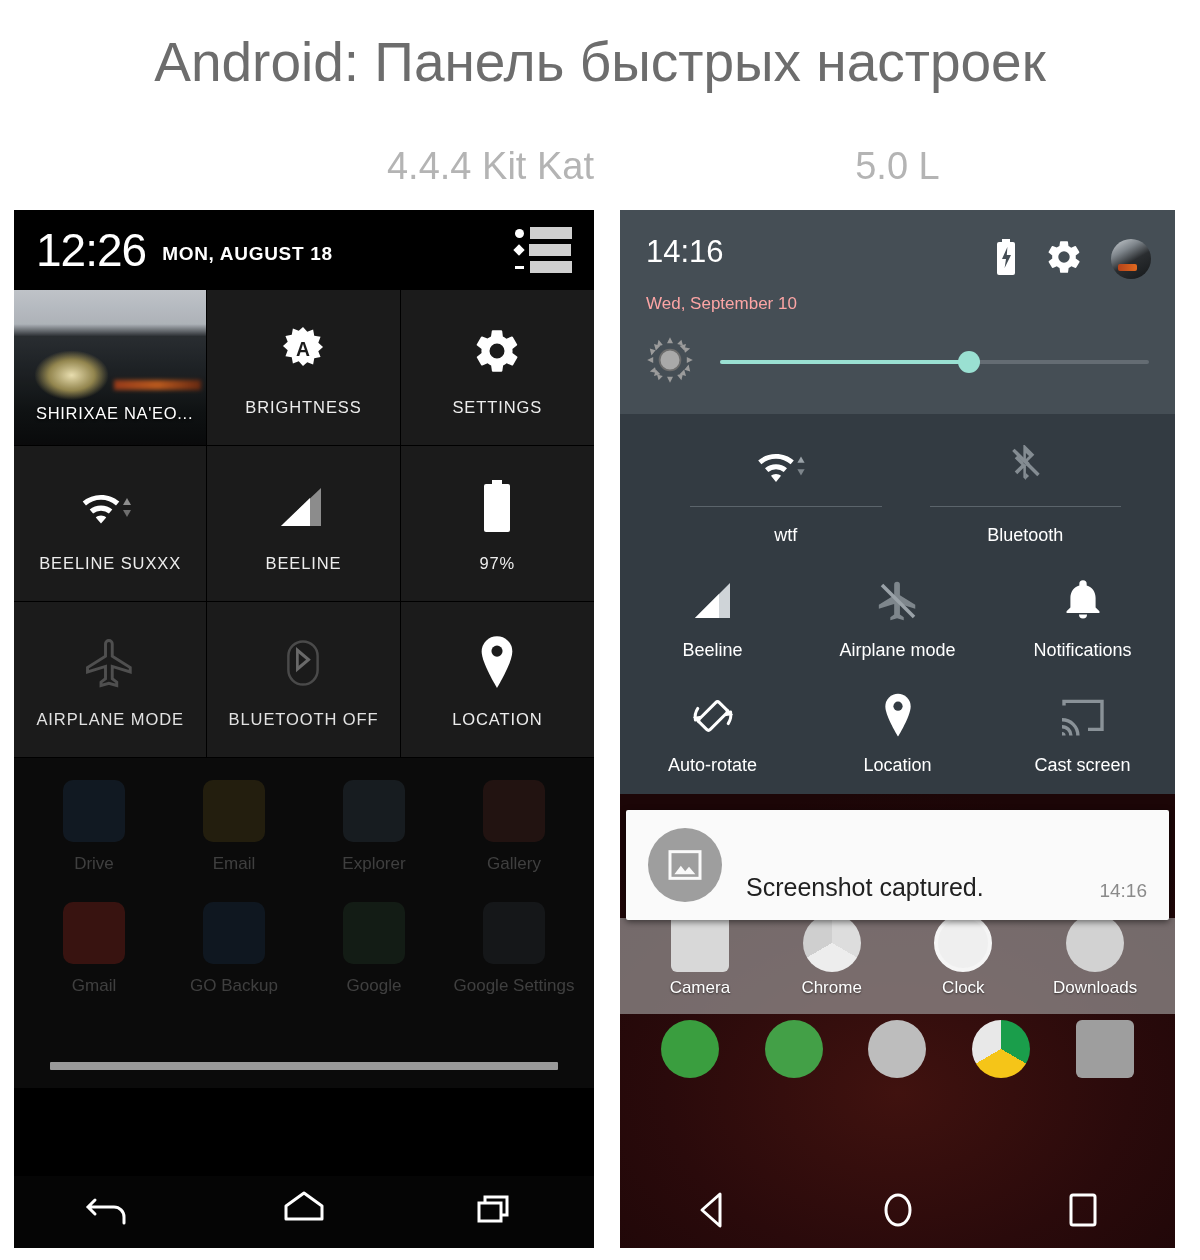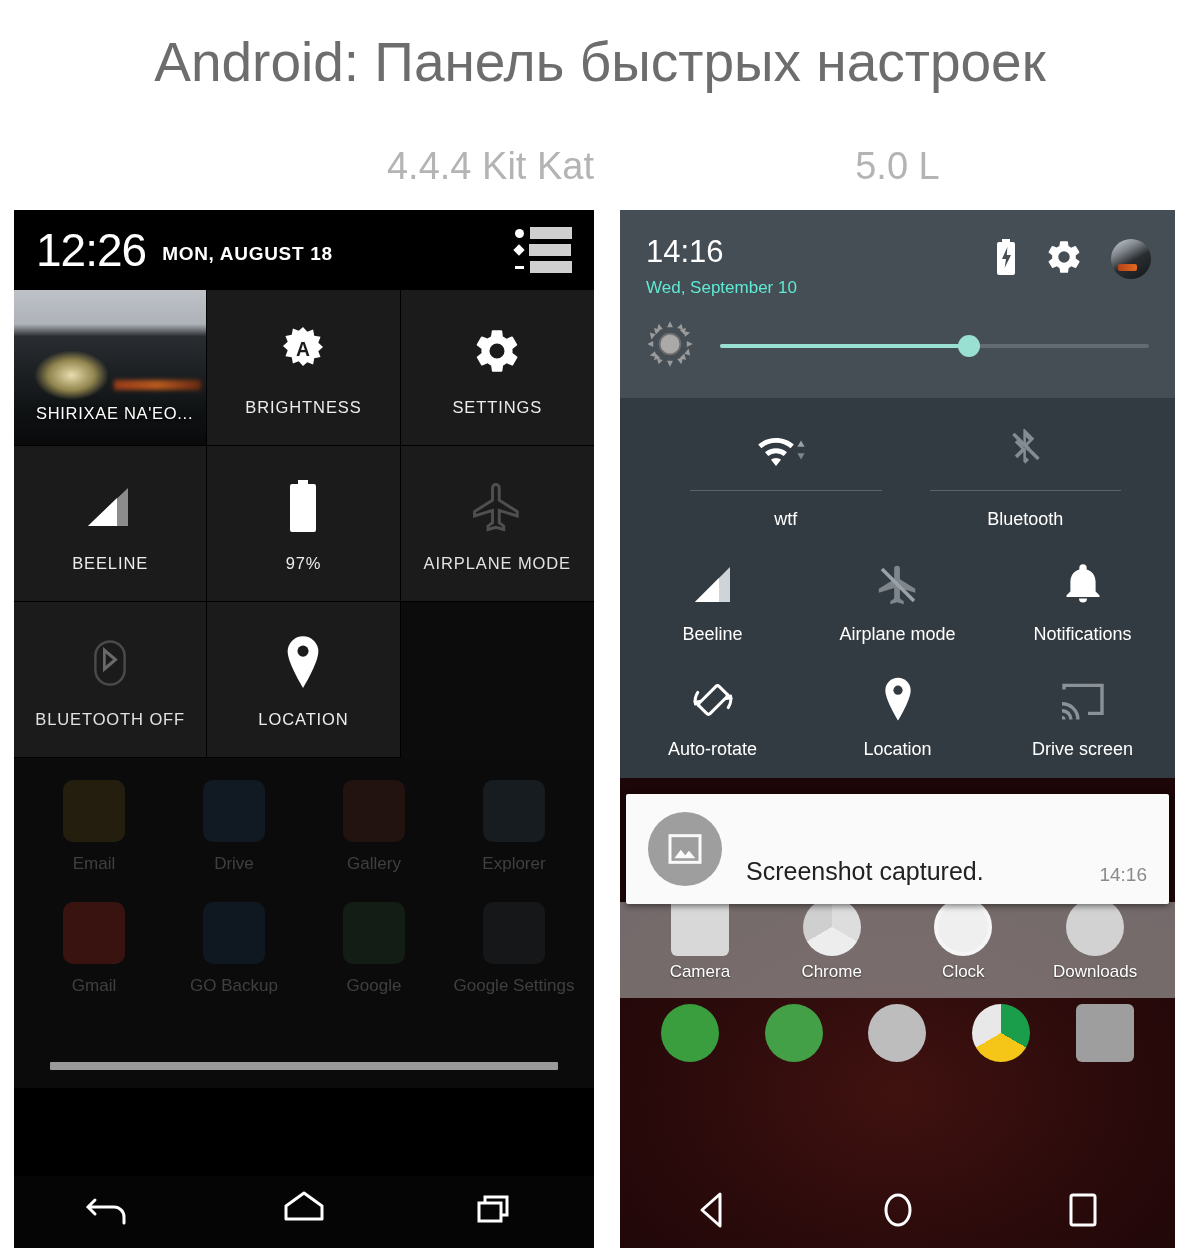--- a/index.html
+++ b/index.html
@@ -94,21 +94,21 @@
     position:absolute; left:0; bottom:0; width:100%; height:72px; background:#050505;
     display:flex; align-items:center; justify-content:space-around;
   }
 
   
   .l-wall { position:absolute; inset:0; background:
       radial-gradient(ellipse 420px 300px at 50% 85%, #40120f 0%, #2a0a0b 55%, #1c0607 100%); }
   .l-panel { position:relative; z-index:3; width:100%; }
   .l-header { background:#454e55; padding:26px 26px 22px 26px; position:relative; }
   .l-time { color:#fff; font-size:31px; font-weight:400; line-height:1; }
-  .l-date { color:#5eead4; font-size:17px; margin-top:11px; }
+  .l-date { color:#fca5a5; font-size:17px; margin-top:27px; }
   .l-head-icons { position:absolute; right:24px; top:28px; display:flex; align-items:center; gap:28px; }
   .l-avatar {
     width:40px; height:40px; border-radius:50%;
     background:linear-gradient(150deg,#cfd4d8 0%, #7e858b 30%, #2a2d30 55%, #15181a 100%);
     position:relative; overflow:hidden;
   }
   .l-avatar::after { content:''; position:absolute; left:18%; top:62%; width:46%; height:7px;
       background:linear-gradient(90deg,#b5431a,#e0691f); border-radius:2px; }
 
   .l-bright { background:#454e55; padding:0 26px 26px; display:flex; align-items:center; gap:26px; }
@@ -201,20 +201,32 @@
 
       <div class="kk-tile">
         <div class="kk-icon">
           <svg width="50" height="50" viewBox="0 0 24 24">
             <path fill="#fff" d="M19.4 13c.04-.3.06-.66.06-1s-.02-.7-.07-1l2.1-1.6a.5.5 0 00.12-.64l-2-3.46a.5.5 0 00-.6-.22l-2.5 1a7.3 7.3 0 00-1.7-1L14.5 2.4a.5.5 0 00-.5-.4h-4a.5.5 0 00-.5.4l-.38 2.65c-.6.25-1.17.58-1.7 1l-2.5-1a.5.5 0 00-.6.22l-2 3.46a.5.5 0 00.12.64L4.6 11c-.05.3-.07.66-.07 1s.02.7.07 1l-2.1 1.6a.5.5 0 00-.12.64l2 3.46c.12.22.38.3.6.22l2.5-1c.53.42 1.1.75 1.7 1l.38 2.65c.04.24.25.4.5.4h4c.25 0 .46-.16.5-.4l.38-2.65c.6-.25 1.17-.58 1.7-1l2.5 1c.22.08.48 0 .6-.22l2-3.46a.5.5 0 00-.12-.64L19.4 13zM12 15.6A3.6 3.6 0 1112 8.4a3.6 3.6 0 010 7.2z"></path>
           </svg>
         </div>
         <div class="kk-label">SETTINGS</div>
       </div>
 
+      <div class="kk-tile">
+        <div class="kk-icon">
+          <svg width="62" height="44" viewBox="0 0 62 44">
+            <path fill="#fff" d="M22 10c7 0 13.4 2.5 18.3 6.6l-3.3 4a22.5 22.5 0 00-30 0l-3.3-4A28.3 28.3 0 0122 10z"></path>
+            <path fill="#fff" d="M22 20.5c4.3 0 8.2 1.5 11.3 4l-3.4 4a12.3 12.3 0 00-15.8 0l-3.4-4c3.1-2.5 7-4 11.3-4z"></path>
+            <path fill="#fff" d="M22 30.5c2 0 3.8.7 5.2 1.9L22 38.6l-5.2-6.2c1.4-1.2 3.2-1.9 5.2-1.9z"></path>
+            <path fill="#8d8d8d" d="M48 13l4 7h-8z"></path>
+            <path fill="#6e6e6e" d="M48 32l-4-7h8z"></path>
+          </svg>
+        </div>
+        <div class="kk-label">BEELINE SUXXX</div>
+      </div>
 
       <div class="kk-tile">
         <div class="kk-icon">
           <svg width="52" height="46" viewBox="0 0 52 46">
             <path fill="#8c8c8c" d="M44 4v38H4z"></path>
             <path fill="#ffffff" d="M33 14v28H4z"></path>
           </svg>
         </div>
         <div class="kk-label">BEELINE</div>
       </div>
@@ -255,34 +267,34 @@
             <circle cx="12" cy="8.8" r="2.9" fill="#1b1b1b"></circle>
           </svg>
         </div>
         <div class="kk-label">LOCATION</div>
       </div>
     </div>
 
     <div class="kk-drawer">
       <div class="kk-drawer-grid">
         <div class="kk-app">
+          <div class="kk-app-icon" style="background:#3d7ac4"></div>
+          <div class="kk-app-label">Drive</div>
+        </div>
+        <div class="kk-app">
           <div class="kk-app-icon" style="background:#c9a227"></div>
           <div class="kk-app-label">Email</div>
         </div>
         <div class="kk-app">
-          <div class="kk-app-icon" style="background:#3d7ac4"></div>
-          <div class="kk-app-label">Drive</div>
+          <div class="kk-app-icon" style="background:#6f8fae"></div>
+          <div class="kk-app-label">Explorer</div>
         </div>
         <div class="kk-app">
           <div class="kk-app-icon" style="background:#c04a3a"></div>
           <div class="kk-app-label">Gallery</div>
-        </div>
-        <div class="kk-app">
-          <div class="kk-app-icon" style="background:#6f8fae"></div>
-          <div class="kk-app-label">Explorer</div>
         </div>
         <div class="kk-app">
           <div class="kk-app-icon" style="background:#d93025;opacity:.22"></div>
           <div class="kk-app-label">Gmail</div>
         </div>
         <div class="kk-app">
           <div class="kk-app-icon" style="background:#2f6fb0"></div>
           <div class="kk-app-label">GO Backup</div>
         </div>
         <div class="kk-app">
@@ -433,21 +445,21 @@
             </span>
             <span class="lab">Location</span>
           </div>
           <div class="l-tile">
             <span class="ico">
               <svg width="48" height="42" viewBox="0 0 24 21">
                 <path fill="none" stroke="#8a9298" stroke-width="1.7" d="M2.5 5.2V3.2h19v14h-7"></path>
                 <path fill="#8a9298" d="M1.5 18.5a1.8 1.8 0 011.8 1.8H1.5zM1.5 15a5.3 5.3 0 015.3 5.3H5.1A3.6 3.6 0 001.5 16.7zM1.5 11.5a8.8 8.8 0 018.8 8.8H8.6A7.1 7.1 0 001.5 13.2z"></path>
               </svg>
             </span>
-            <span class="lab">Drive screen</span>
+            <span class="lab">Cast screen</span>
           </div>
         </div>
       </div>
     </div>
 
     <div class="l-notif">
       <span class="l-notif-ic">
         <svg width="40" height="40" viewBox="0 0 24 24">
           <rect x="3" y="4" width="18" height="16" fill="none" stroke="#fafafa" stroke-width="1.8"></rect>
           <path fill="#fafafa" d="M5.6 17.5l3.9-5 2.6 3.2 2.3-2.6 3.8 4.4z"></path>

